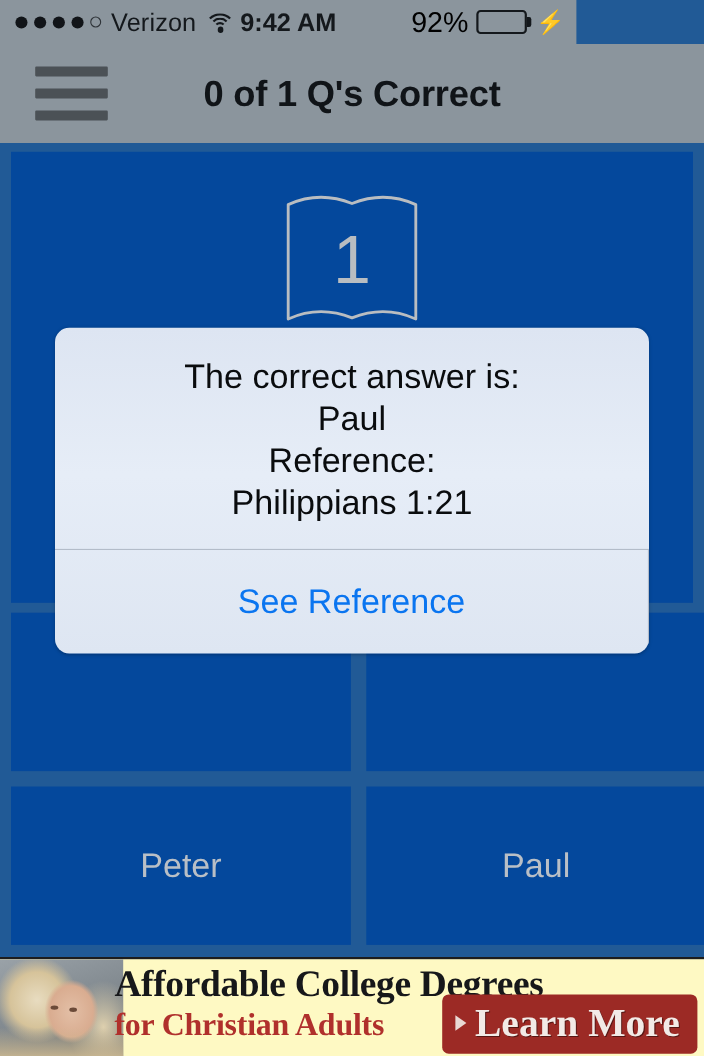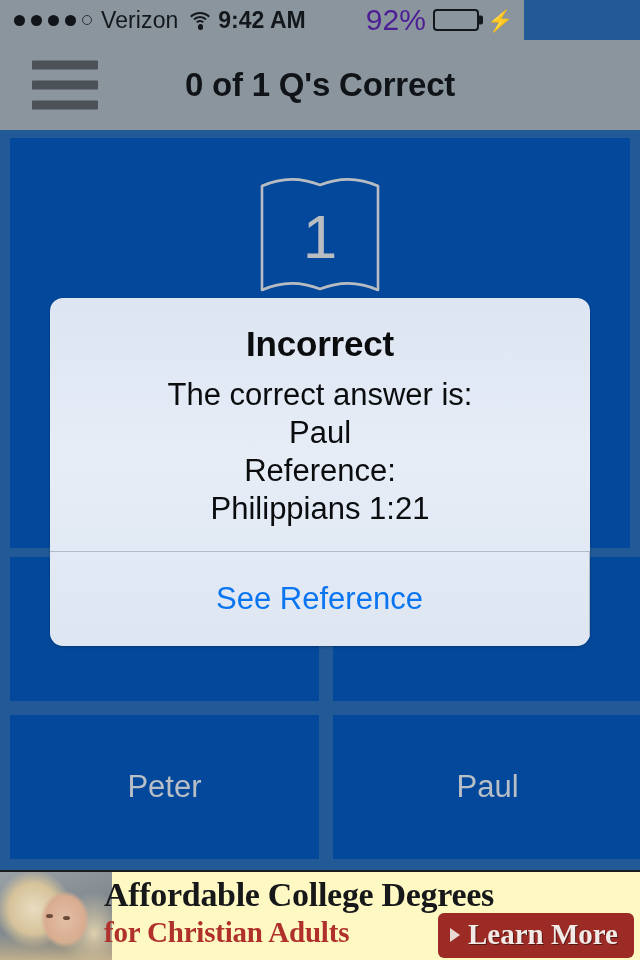--- a/index.html
+++ b/index.html
@@ -46,21 +46,21 @@
 
   .sb-time {
     position: absolute; left: 0; right: 0; top: 0; height: 40px;
     display: flex; align-items: center; justify-content: center;
     font-size: 23px; font-weight: bold; color: #14181c;
   }
   .sb-right {
     position: absolute; right: 10px; top: 0; height: 40px;
     display: flex; align-items: center; gap: 7px;
   }
-  .batt-pct { font-size: 30px; color: #4c1d95; }
+  .batt-pct { font-size: 26px; color: #000000; }
   .batt {
     position: relative; width: 46px; height: 22px;
     border: 2.4px solid #14181c; border-radius: 4px; padding: 2px;
     box-sizing: border-box;
   }
   .batt .fill { height: 100%; width: 92%; background: #2ea33c; border-radius: 1px; }
   .batt .nub {
     position: absolute; right: -6px; top: 50%; transform: translateY(-50%);
     width: 4px; height: 9px; background: #14181c; border-radius: 0 2px 2px 0;
   }
@@ -211,21 +211,21 @@
     font-size: 29px; font-weight: bold; color: #b0302c;
     letter-spacing: -0.2px; white-space: nowrap;
   }
   .ad-cta {
     position: absolute; right: 6px; bottom: 2px;
     background: #9c2a25;
     border-radius: 6px;
     padding: 5px 16px 7px 12px;
     display: flex; align-items: center; gap: 8px;
     font-family: "Liberation Serif", serif;
-    font-size: 29px; font-weight: bold; color: #f2eae6;
+    font-size: 36px; font-weight: bold; color: #f2eae6;
     text-shadow: 1px 1px 0 rgba(0,0,0,.45);
     white-space: nowrap;
   }
   .ad-cta .tri {
     width: 0; height: 0;
     border-left: 10px solid #e9d9d4;
     border-top: 7px solid transparent;
     border-bottom: 7px solid transparent;
   }
 </style>
@@ -289,21 +289,20 @@
       <div class="answer-tile"></div>
       <div class="answer-tile">Peter</div>
       <div class="answer-tile">Paul</div>
     </div>
 
   </div>
 
   <div class="overlay">
     <div class="dialog">
       <div class="dialog-body">
-        <div class="dialog-title">Incorrect</div>
         <div class="dialog-line">The correct answer is:</div>
         <div class="dialog-line">Paul</div>
         <div class="dialog-line">Reference:</div>
         <div class="dialog-line">Philippians 1:21</div>
       </div>
       <div class="dialog-actions">
         <div class="dlg-btn">See Reference</div>
         <div class="dlg-divider"></div>
       </div>
     </div>

